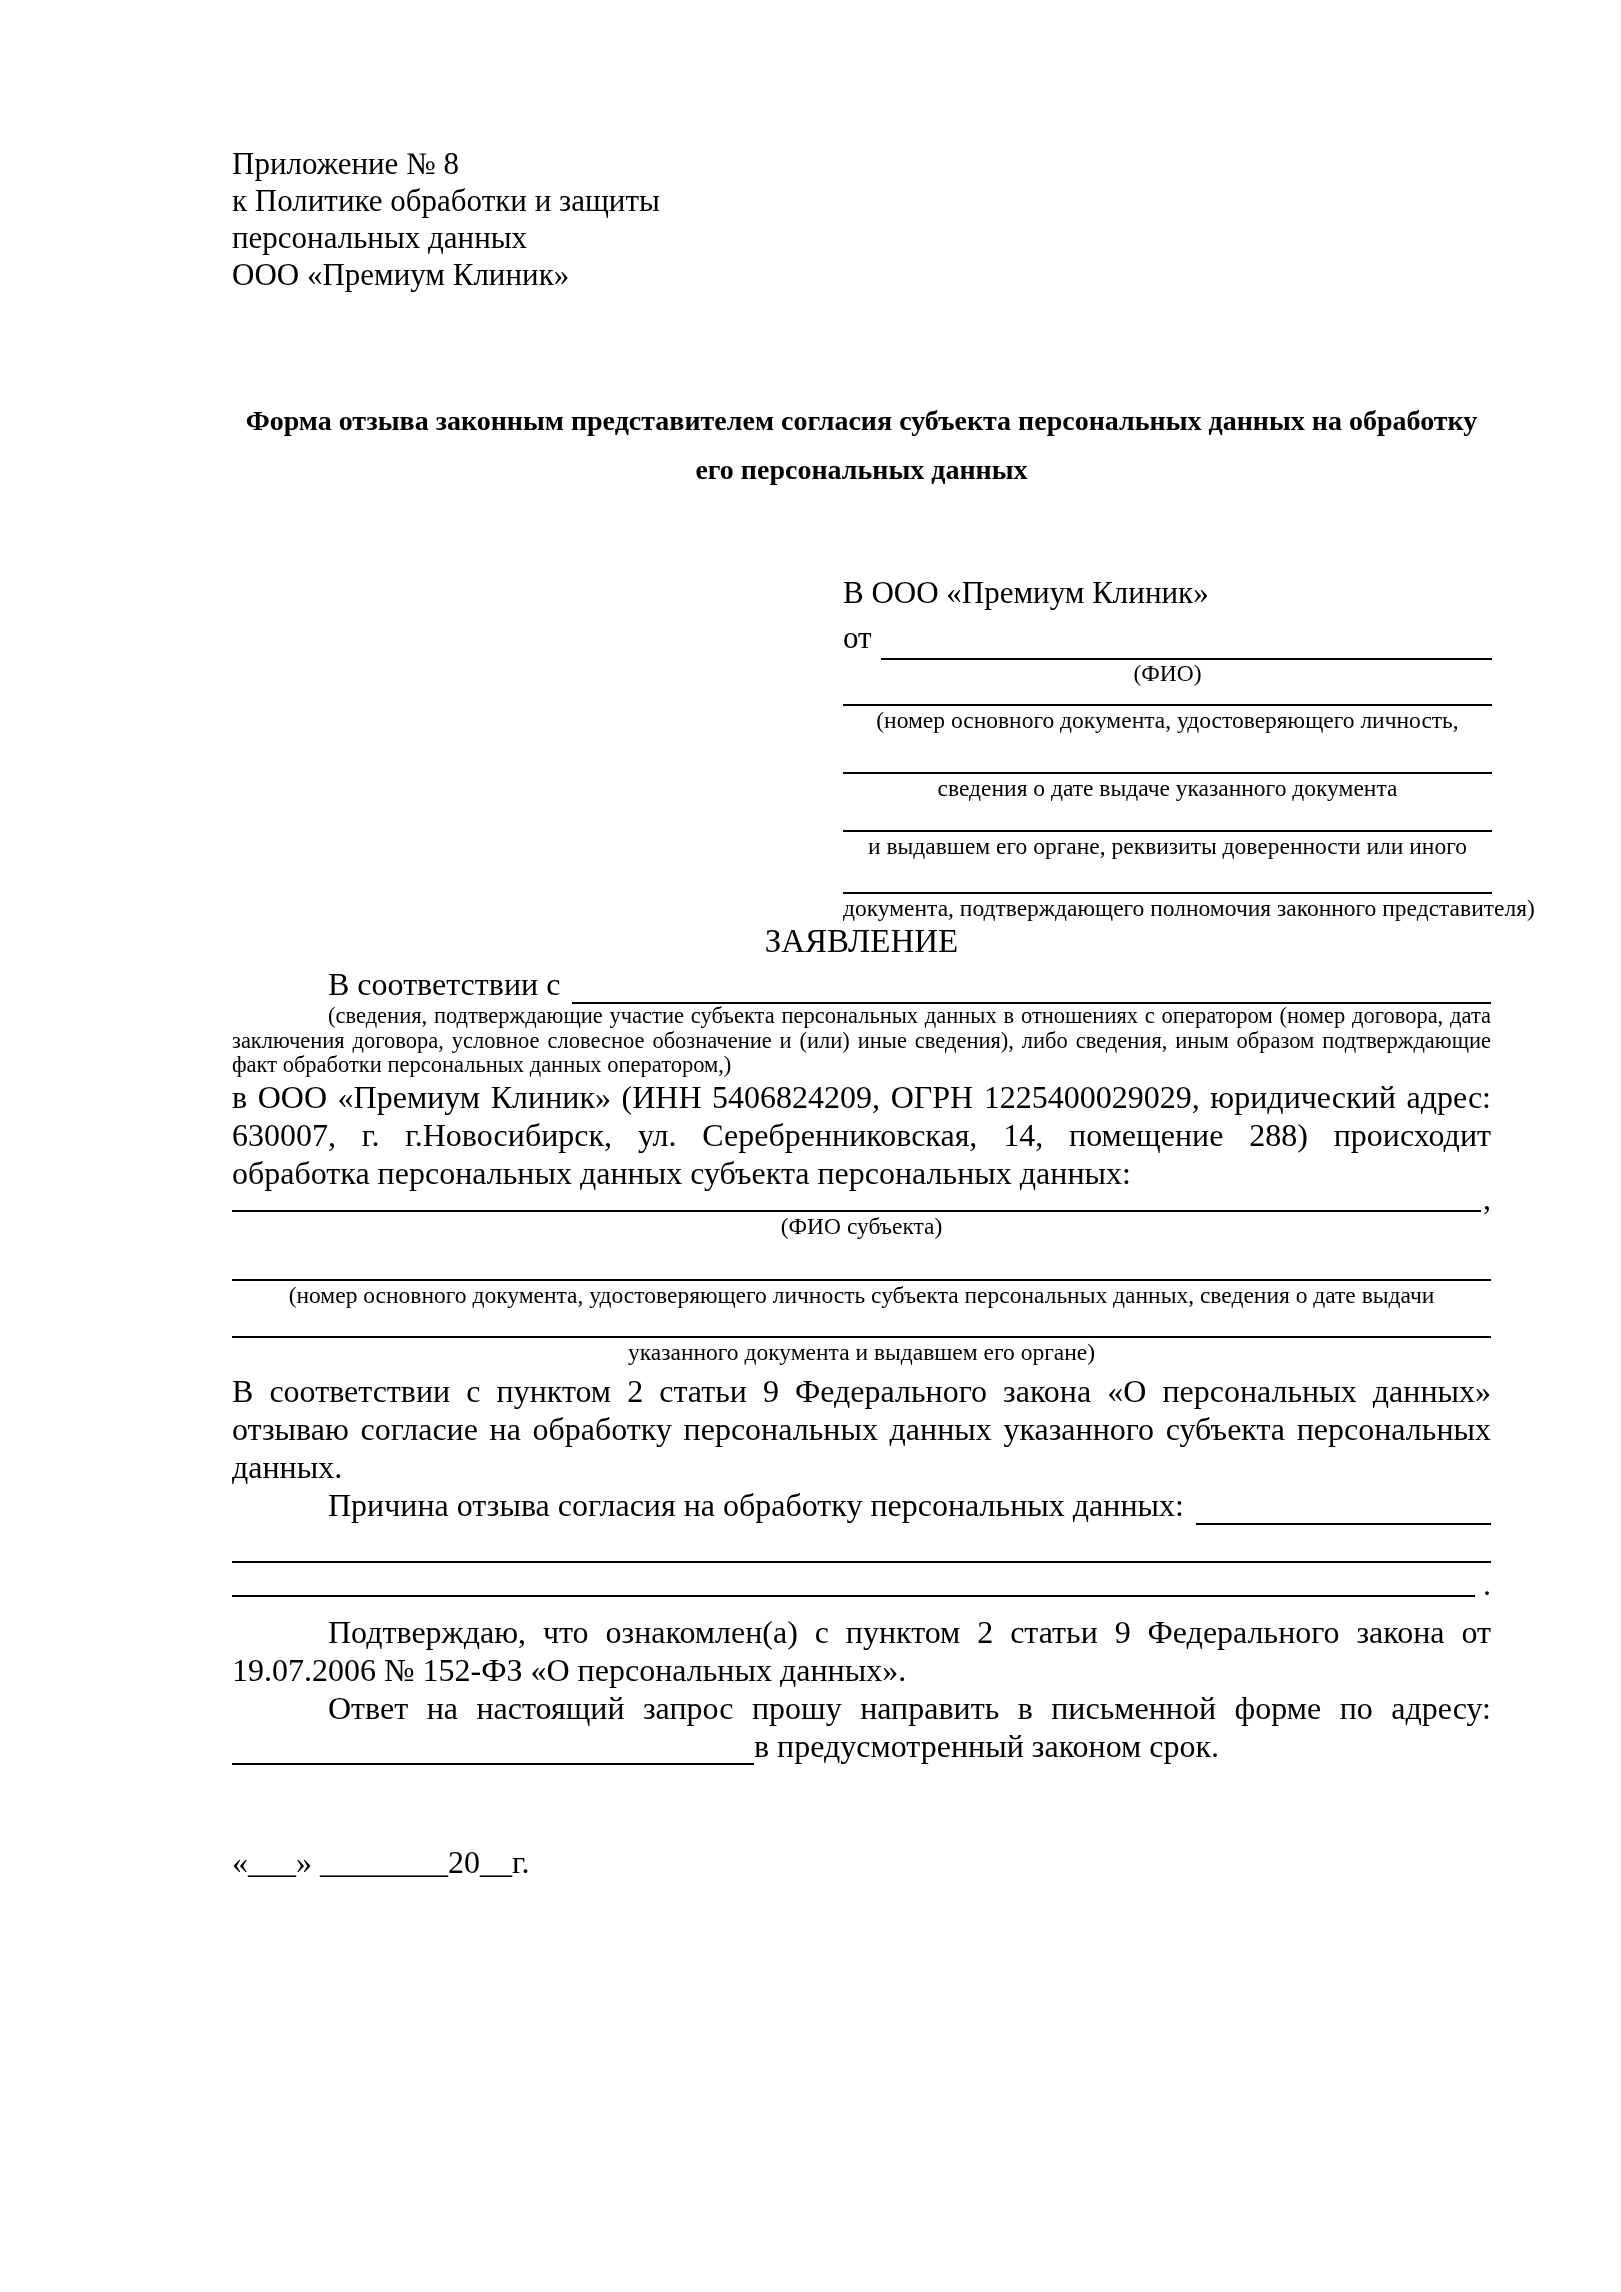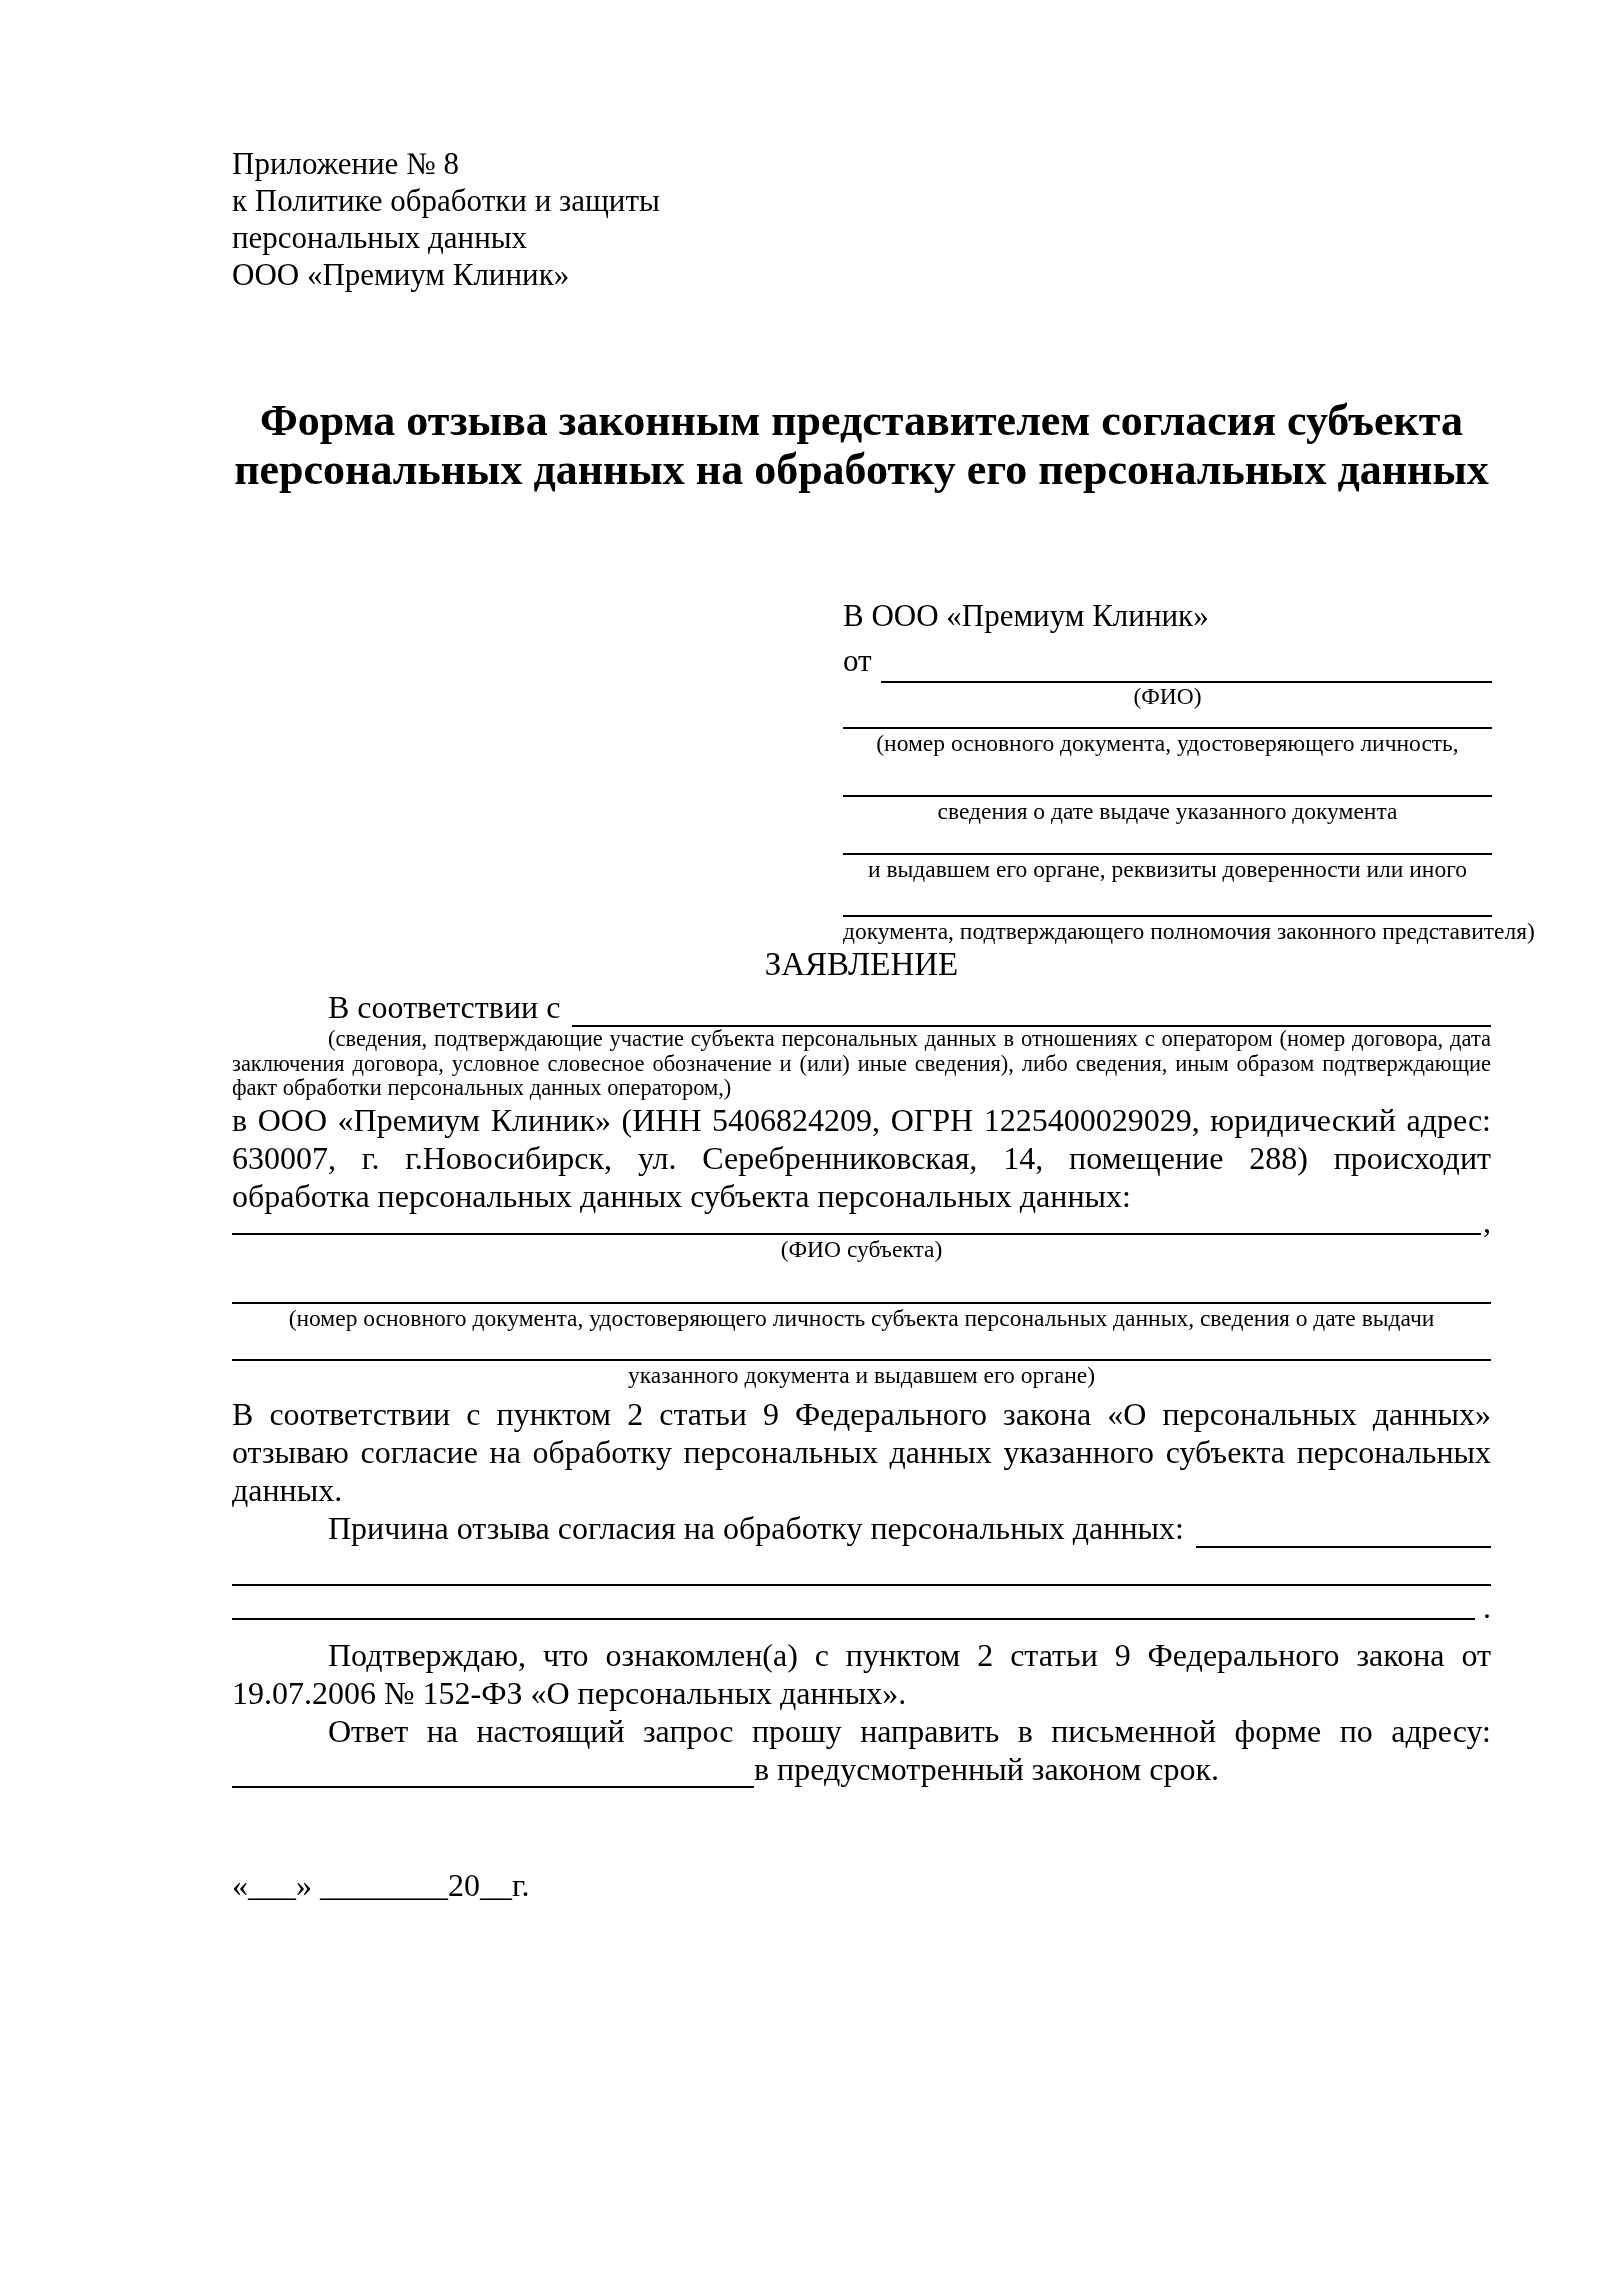--- a/index.html
+++ b/index.html
@@ -27,27 +27,27 @@
     margin-top: 145px;
     font-size: 31px;
     line-height: 37px;
     white-space: nowrap;
   }
   
   .doc-title {
     margin-top: 103px;
     text-align: center;
     font-weight: bold;
-    font-size: 44px;
+    font-size: 28px;
     line-height: 49px;
   }
   
   .addressee {
     margin-left: 611px;
-    margin-top: 99px;
+    margin-top: 76px;
     width: 649px;
     font-size: 31px;
     line-height: 45px;
   }
   .from-row {
     display: flex;
     align-items: flex-end;
   }
   .from-row .fill {
     flex: 1;

